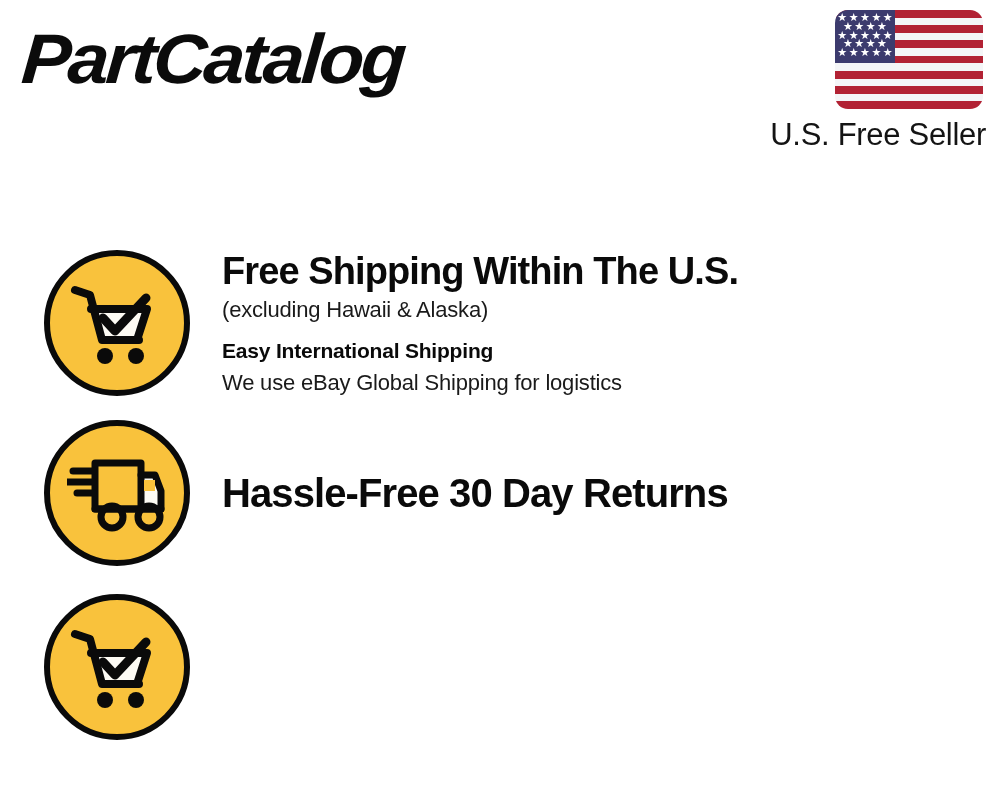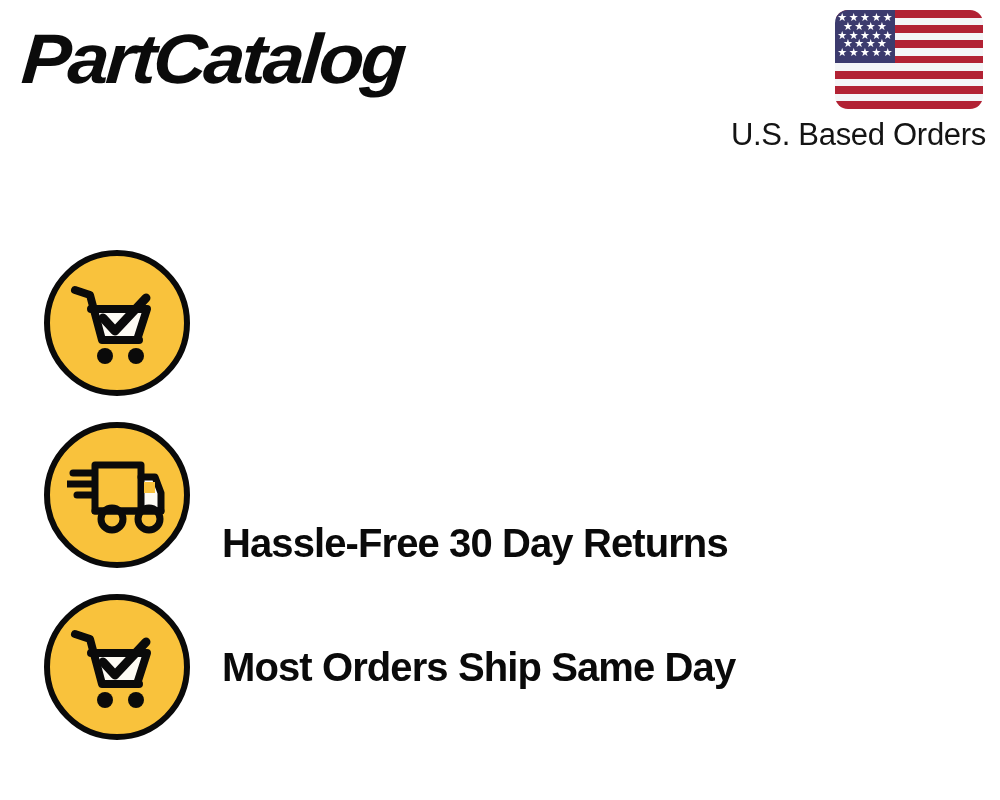--- a/index.html
+++ b/index.html
@@ -119,21 +119,21 @@
     width: 1000px;
   }
   .feature-row {
     position: absolute;
     left: 0;
     width: 1000px;
     display: flex;
     align-items: center;
   }
   .feature-row.row-1 { top: 0px;   height: 165px; }
-  .feature-row.row-2 { top: 178px; height: 150px; align-items: flex-end; }
+  .feature-row.row-2 { top: 178px; height: 150px; }
   .feature-row.row-3 { top: 352px; height: 150px; }
 
   .icon-badge {
     position: relative;
     flex: 0 0 auto;
     margin-left: 44px;
     width: 146px;
     height: 146px;
     border-radius: 50%;
     background: #f9c23c;
@@ -236,35 +236,41 @@
         <span class="star" style="left:78.5%;top:62%">★</span>
         <span class="star" style="left:12%;top:78%">★</span>
         <span class="star" style="left:31%;top:78%">★</span>
         <span class="star" style="left:50%;top:78%">★</span>
         <span class="star" style="left:69%;top:78%">★</span>
         <span class="star" style="left:88%;top:78%">★</span>
       </div>
     </div>
   </div>
 
-  <div class="seller-text">U.S. Based Orders</div>
+  <div class="seller-text">U.S. Free Seller</div>
 </div>
 
 <div class="features">
 
   <div class="feature-row row-1">
     <div class="icon-badge">
       <svg width="96" height="90" viewBox="0 0 96 90" aria-hidden="true">
         <polygon points="26,33 74,33 66,62 34,62" fill="#fdfbf4"></polygon>
         <path d="M6 12 L21 17 L33 62 L70 62" fill="none" stroke="#0a0a0a" stroke-width="8" stroke-linecap="round" stroke-linejoin="round"></path>
         <path d="M22 31 L78 31 L68 62" fill="none" stroke="#0a0a0a" stroke-width="8" stroke-linecap="round" stroke-linejoin="round"></path>
         <path d="M34 40 L46 53 L77 20" fill="none" stroke="#0a0a0a" stroke-width="9" stroke-linecap="round" stroke-linejoin="round"></path>
         <circle cx="36" cy="78" r="8" fill="#0a0a0a"></circle>
         <circle cx="67" cy="78" r="8" fill="#0a0a0a"></circle>
       </svg>
+    </div>
+    <div class="feature-text">
+      <div class="feature-title">Free Shipping Within The U.S.</div>
+      <div class="feature-sub">(excluding Hawaii &amp; Alaska)</div>
+      <div class="feature-sub-strong">Easy International Shipping</div>
+      <div class="feature-sub-light">We use eBay Global Shipping for logistics</div>
     </div>
   </div>
 
   <div class="feature-row row-2">
     <div class="icon-badge">
       <svg width="100" height="80" viewBox="0 0 100 80" aria-hidden="true">
         <path d="M74 22 L88 22 L94 38 L94 56 L74 56 Z" fill="#fdfbf4"></path>
         <rect x="28" y="10" width="46" height="46" fill="none" stroke="#0a0a0a" stroke-width="7" stroke-linejoin="round"></rect>
         <path d="M74 22 L88 22 L94 38 L94 56 L74 56" fill="none" stroke="#0a0a0a" stroke-width="7" stroke-linejoin="round" stroke-linecap="round"></path>
         <rect x="77" y="27" width="11" height="11" fill="#f9c23c"></rect>
@@ -285,18 +291,15 @@
     <div class="icon-badge">
       <svg width="96" height="90" viewBox="0 0 96 90" aria-hidden="true">
         <polygon points="26,33 74,33 66,62 34,62" fill="#fdfbf4"></polygon>
         <path d="M6 12 L21 17 L33 62 L70 62" fill="none" stroke="#0a0a0a" stroke-width="8" stroke-linecap="round" stroke-linejoin="round"></path>
         <path d="M22 31 L78 31 L68 62" fill="none" stroke="#0a0a0a" stroke-width="8" stroke-linecap="round" stroke-linejoin="round"></path>
         <path d="M34 40 L46 53 L77 20" fill="none" stroke="#0a0a0a" stroke-width="9" stroke-linecap="round" stroke-linejoin="round"></path>
         <circle cx="36" cy="78" r="8" fill="#0a0a0a"></circle>
         <circle cx="67" cy="78" r="8" fill="#0a0a0a"></circle>
       </svg>
     </div>
-    <div class="feature-text">
-      <div class="feature-title">Most Orders Ship Same Day</div>
-    </div>
   </div>
 
 </div>
 
 </body></html>

